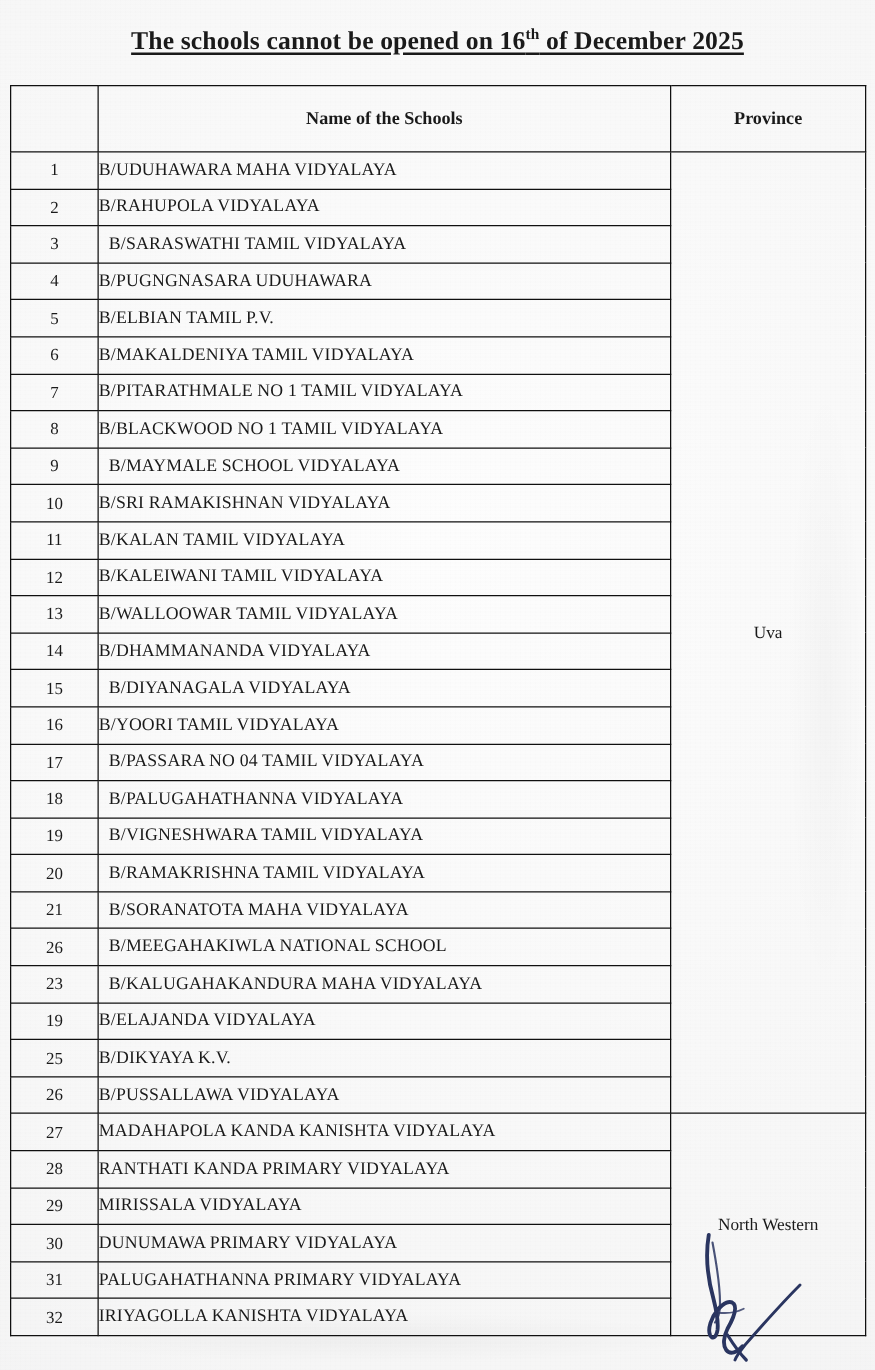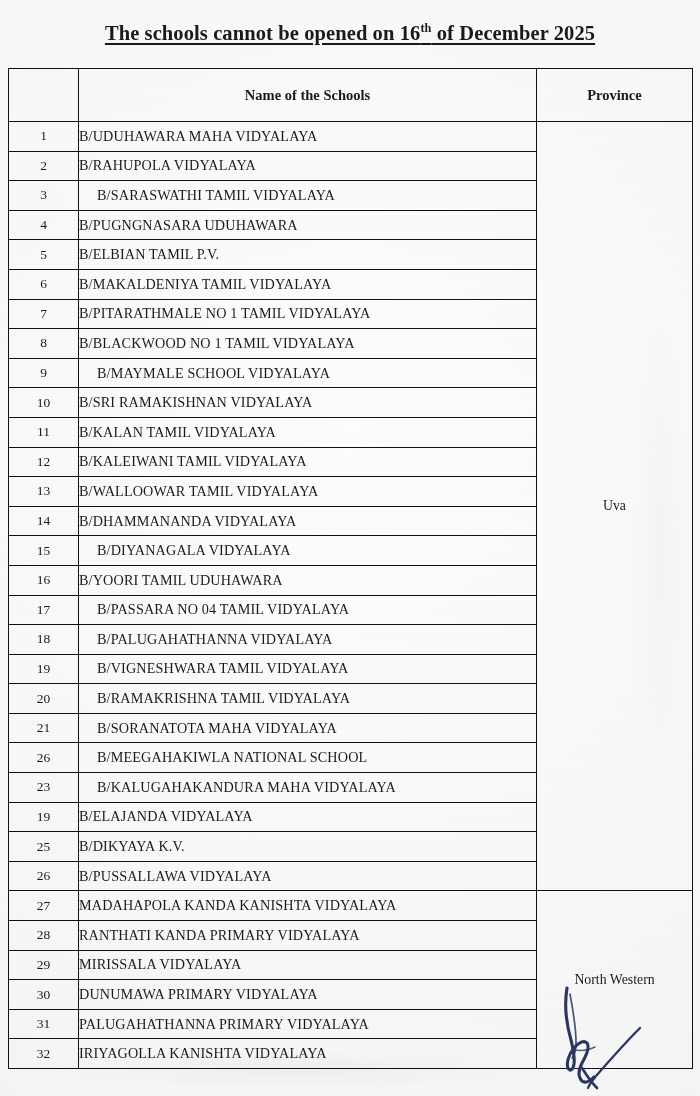--- a/index.html
+++ b/index.html
@@ -109,21 +109,21 @@
     font-size: 13.5px;
     font-weight: normal;
   }
   td.name {
     vertical-align: middle;
     font-size: 14.2px;
     padding-left: 7px;
     white-space: nowrap;
     letter-spacing: .15px;
   }
-  td.name.ind { padding-left: 18px; }
+  td.name.ind { padding-left: 8px; }
   td.prov {
     text-align: center;
     vertical-align: middle;
     font-size: 13.8px;
     font-family: Liberation Serif, serif;
   }
 
   
   .signature {
     position: absolute;
@@ -217,21 +217,21 @@
         <tr>
           <td class="num">14</td>
           <td class="name">B/DHAMMANANDA VIDYALAYA</td>
         </tr>
         <tr>
           <td class="num">15</td>
           <td class="name ind">B/DIYANAGALA VIDYALAYA</td>
         </tr>
         <tr>
           <td class="num">16</td>
-          <td class="name">B/YOORI TAMIL UDUHAWARA</td>
+          <td class="name">B/YOORI TAMIL VIDYALAYA</td>
         </tr>
         <tr>
           <td class="num">17</td>
           <td class="name ind">B/PASSARA NO 04 TAMIL VIDYALAYA</td>
         </tr>
         <tr>
           <td class="num">18</td>
           <td class="name ind">B/PALUGAHATHANNA VIDYALAYA</td>
         </tr>
         <tr>

